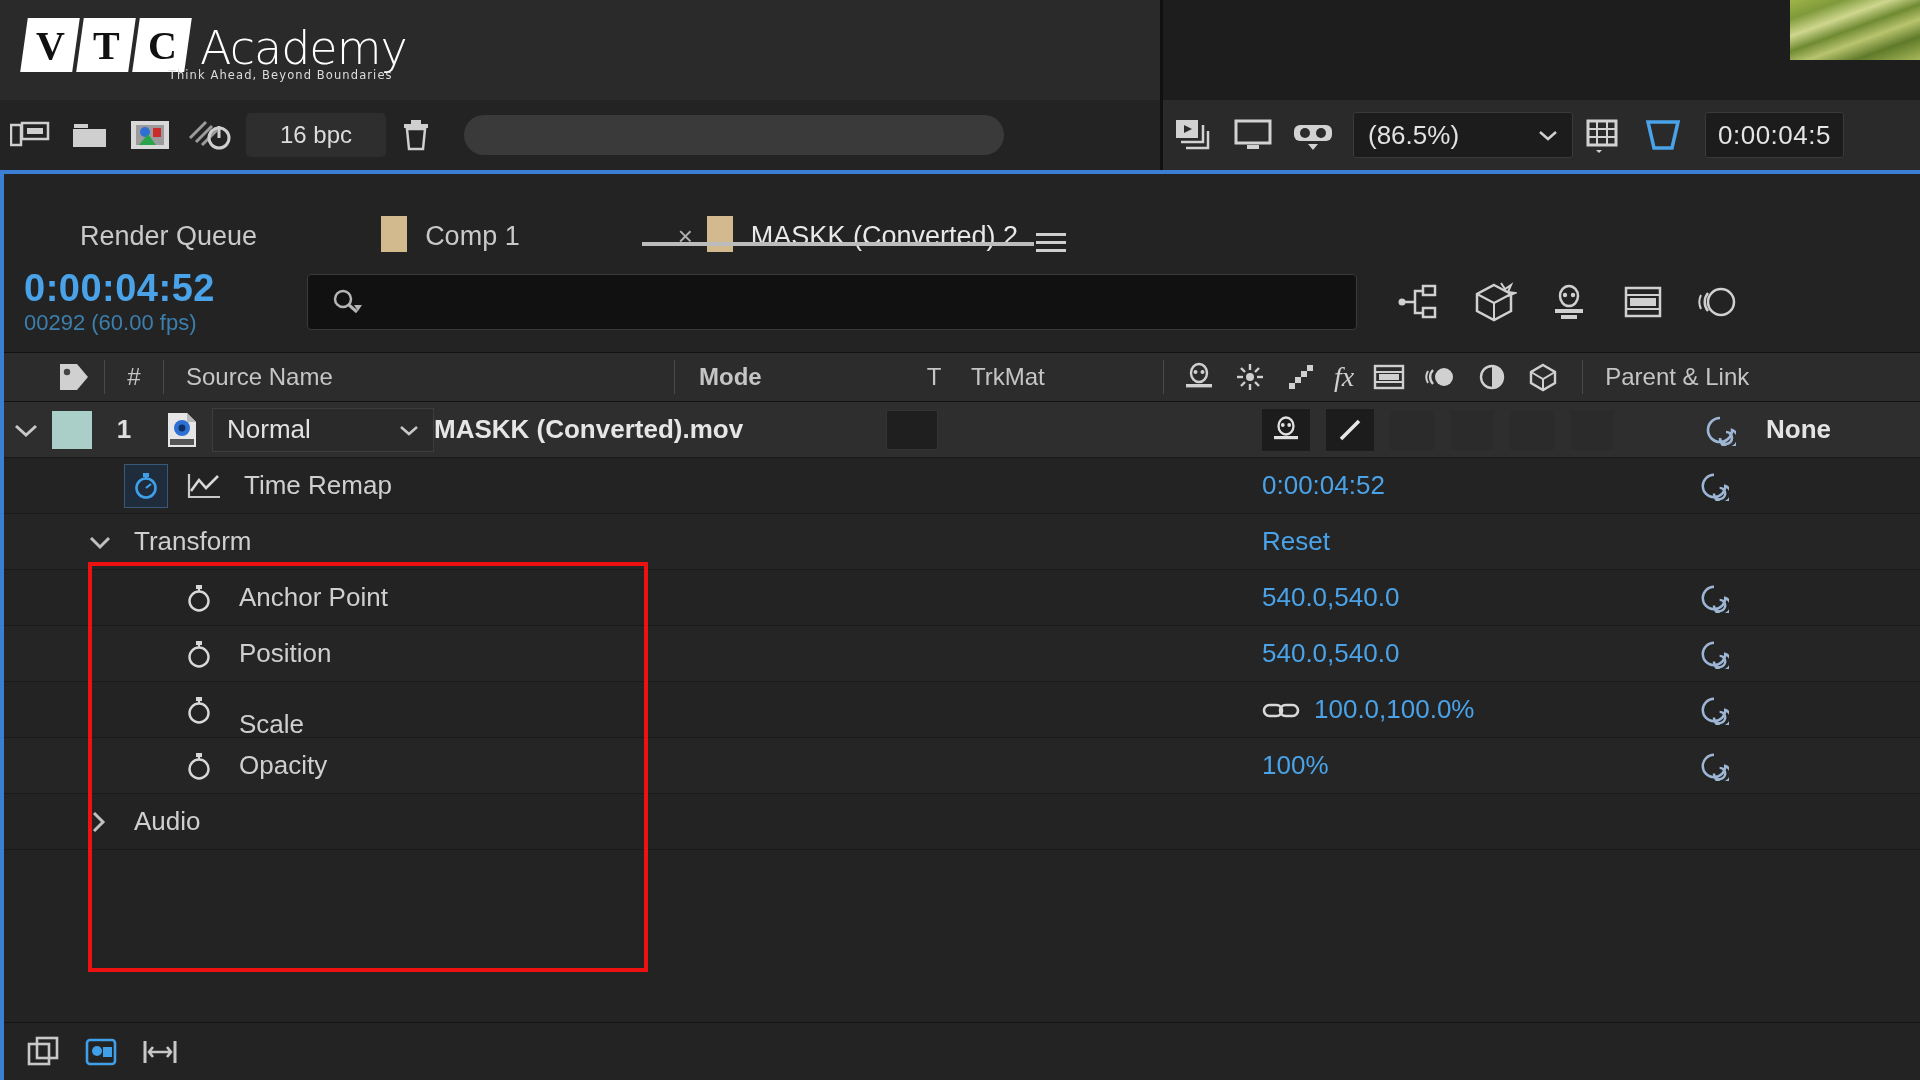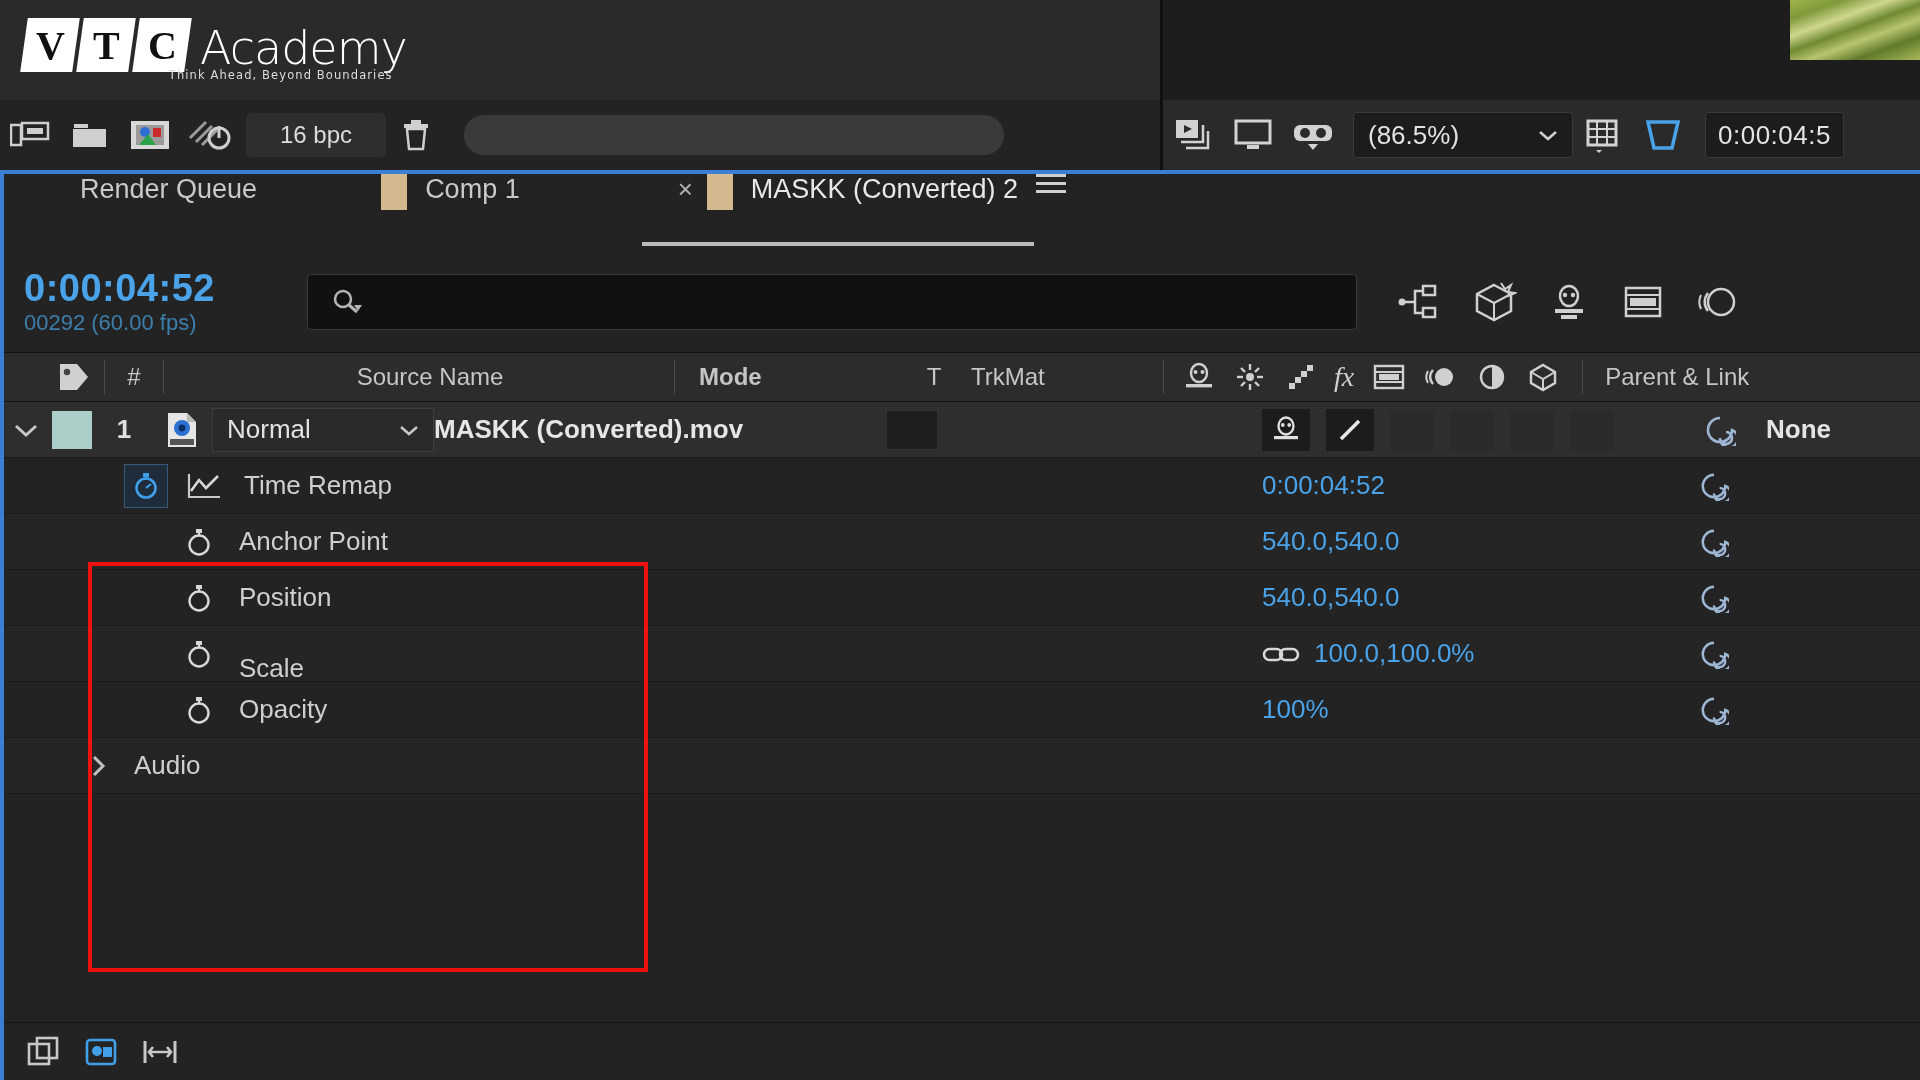--- a/index.html
+++ b/index.html
@@ -68,21 +68,21 @@
     display: flex; align-items: center; padding: 0 12px; color: #e4e4e4; font-size: 26px; letter-spacing: 0.5px;
   }
 
   
   .timeline {
     position: absolute; left: 0; top: 170px; width: 1920px; height: 910px;
     background: #232323; border-top: 4px solid #3a7fd4; border-left: 4px solid #3a7fd4; border-right: 0;
   }
 
   .tab-row { position: relative; height: 78px; background: #232323; display: flex; align-items: center; }
-  .tab { display: flex; align-items: flex-start; height: 78px; padding: 0 16px; color: #c9c9c9; font-size: 27px; cursor: default; }
+  .tab { display: flex; align-items: flex-end; height: 78px; padding: 0 16px; color: #c9c9c9; font-size: 27px; cursor: default; }
   .tab-swatch { width: 26px; height: 36px; background: #d3b98e; margin-right: 18px; }
   .tab-close { color: #b0b0b0; font-size: 26px; margin: 0 14px 0 8px; }
   .tab.active { color: #e8e8e8; }
   .tab-underline { position: absolute; height: 4px; background: #bcbcbc; bottom: 6px; }
   .panel-menu { display: flex; flex-direction: column; gap: 5px; margin-left: 18px; }
   .panel-menu i { display: block; width: 30px; height: 3px; background: #cfcfcf; }
 
   
   .tc-row { position: relative; height: 100px; display: flex; align-items: center; padding-left: 20px; }
   .tc-main { color: #4aa3e8; font-size: 38px; font-weight: bold; line-height: 40px; letter-spacing: 0.5px; }
@@ -327,21 +327,21 @@
       <span style="width:40px;"></span>
       <span style="width:60px; display:flex; justify-content:center;">
         <svg width="34" height="32" viewBox="0 0 34 32">
           <path d="M3 3 L20 3 L31 16 L20 29 L3 29 Z" fill="#d0d0d0"></path>
           <circle cx="10" cy="11" r="3.2" fill="#444"></circle>
         </svg>
       </span>
       <span class="sep"></span>
       <span style="width:58px; text-align:center;">#</span>
       <span class="sep"></span>
-      <span style="width:510px; padding-left:22px;text-align:center;">Source Name</span>
+      <span style="width:510px; padding-left:22px;">Source Name</span>
       <span class="sep"></span>
       <span style="width:230px; padding-left:24px;font-weight:bold;">Mode</span>
       <span style="width:58px; text-align:center;">T</span>
       <span style="width:200px; padding-left:8px;">TrkMat</span>
       <span class="sep"></span>
       <span style="display:flex; align-items:center; gap:18px; padding-left:18px;">
         <span>
             <svg width="34" height="30" viewBox="0 0 34 30">
               <ellipse cx="17" cy="11" rx="8" ry="9" fill="none" stroke="#d0d0d0" stroke-width="2.4"></ellipse>
               <circle cx="13.5" cy="10" r="2" fill="#d0d0d0"></circle>
@@ -481,20 +481,29 @@
         </span>
         <span style="position:absolute; left:240px;">Time Remap</span>
         <span class="val">0:00:04:52</span>
         <span class="link-ico">
           <svg width="30" height="30" viewBox="0 0 32 32">
               <path d="M16 4 A12 12 0 1 0 28 16 A9 9 0 1 1 16 24 A6 6 0 1 0 22 18" fill="none" stroke="#9db6d4" stroke-width="2.6"></path>
             </svg>
         </span>
       </div>
 
+      <div class="row prop">
+        <span style="position:absolute; left:84px;">
+          <svg width="24" height="16" viewBox="0 0 24 16">
+              <path d="M3 4 L12 13 L21 4" stroke="#c0c0c0" stroke-width="3" fill="none"></path>
+            </svg>
+        </span>
+        <span style="position:absolute; left:130px;">Transform</span>
+        <span class="val">Reset</span>
+      </div>
 
       <div class="row prop">
         <span style="position:absolute; left:180px;">
           <svg width="30" height="32" viewBox="0 0 30 32">
               <circle cx="15" cy="19" r="9.5" fill="none" stroke="#d8d8d8" stroke-width="2.4"></circle>
               <rect x="12" y="3" width="6" height="4" fill="#d8d8d8"></rect>
               <line x1="15" y1="7" x2="15" y2="9.5" stroke="#d8d8d8" stroke-width="2.2"></line>
             </svg>
         </span>
         <span style="position:absolute; left:235px;">Anchor Point</span>

